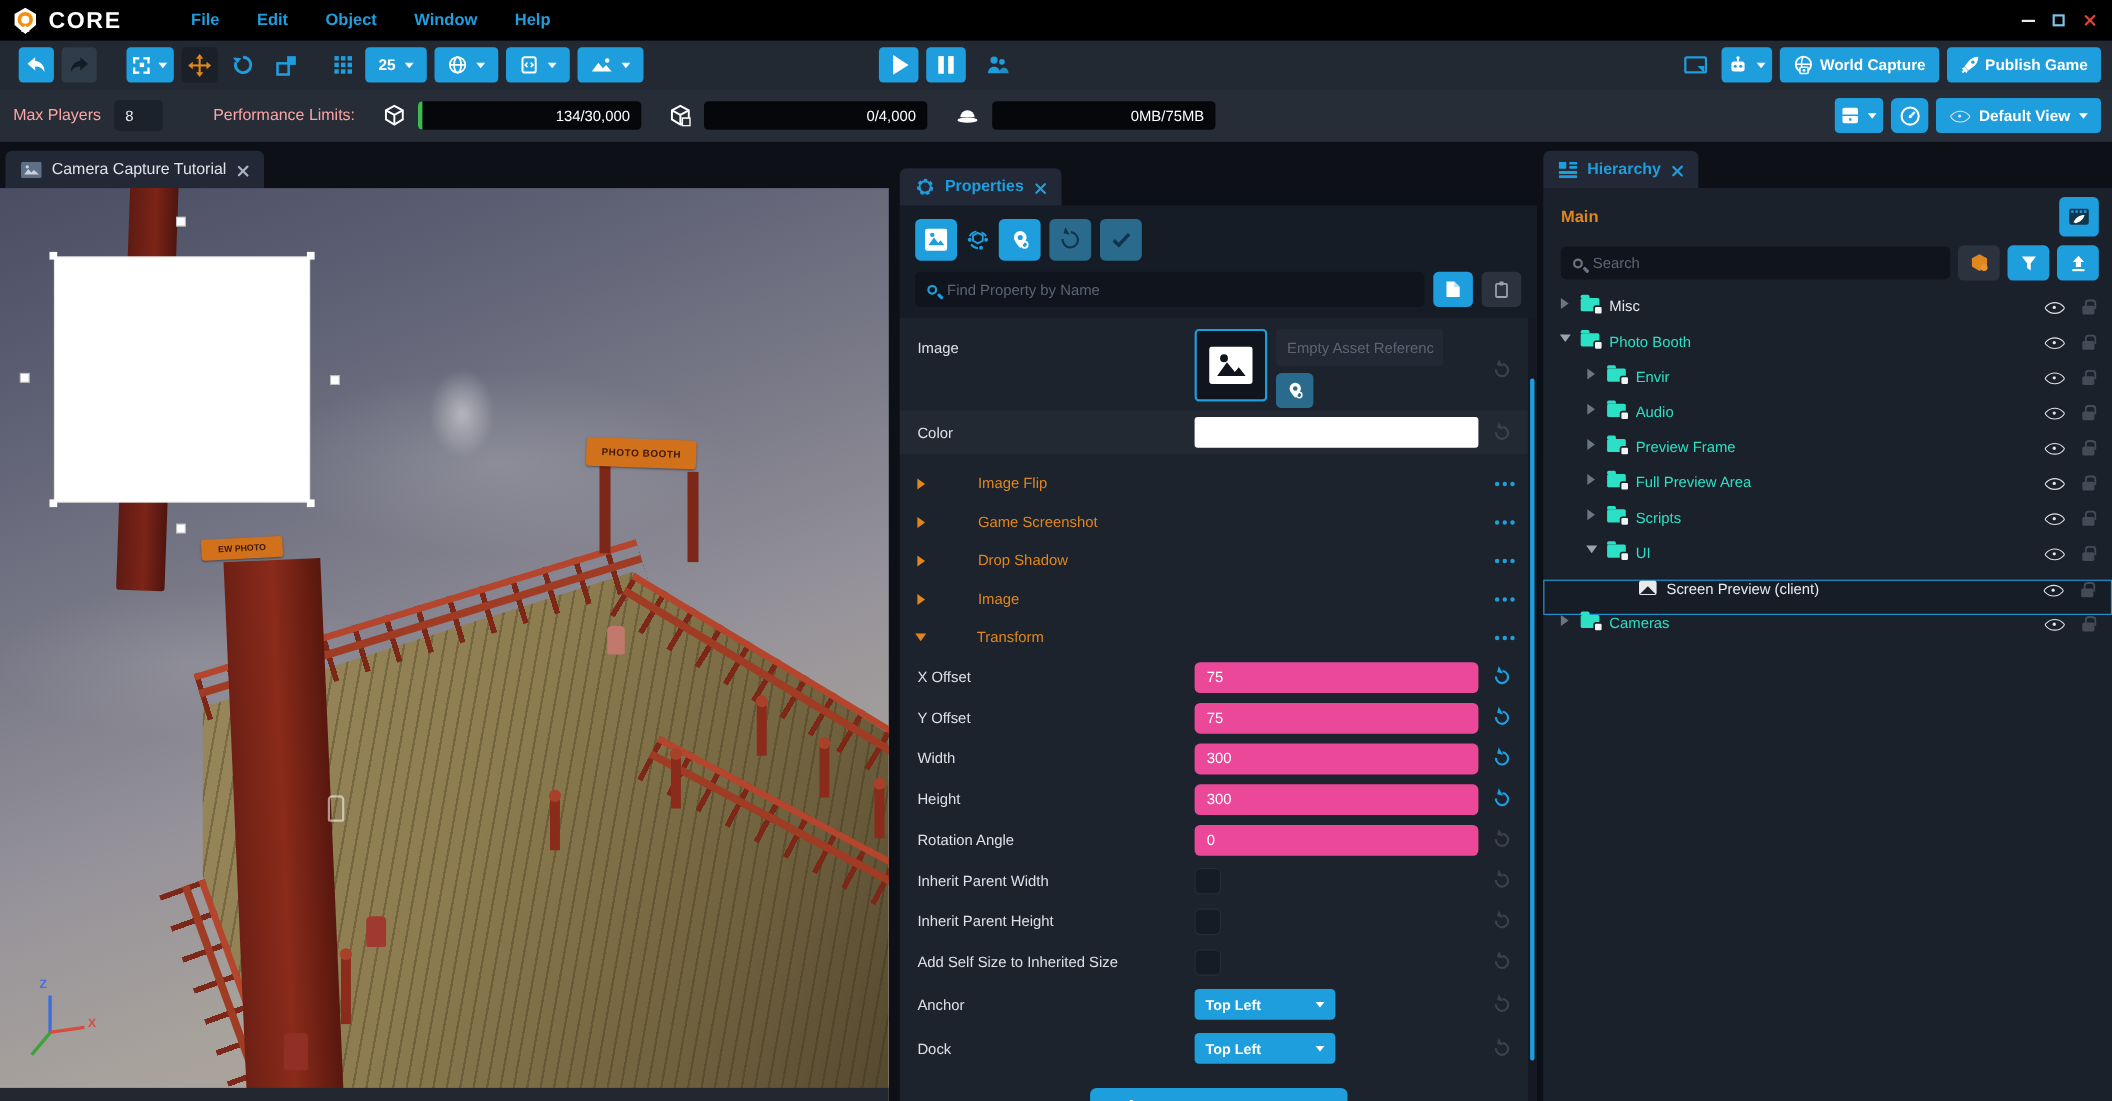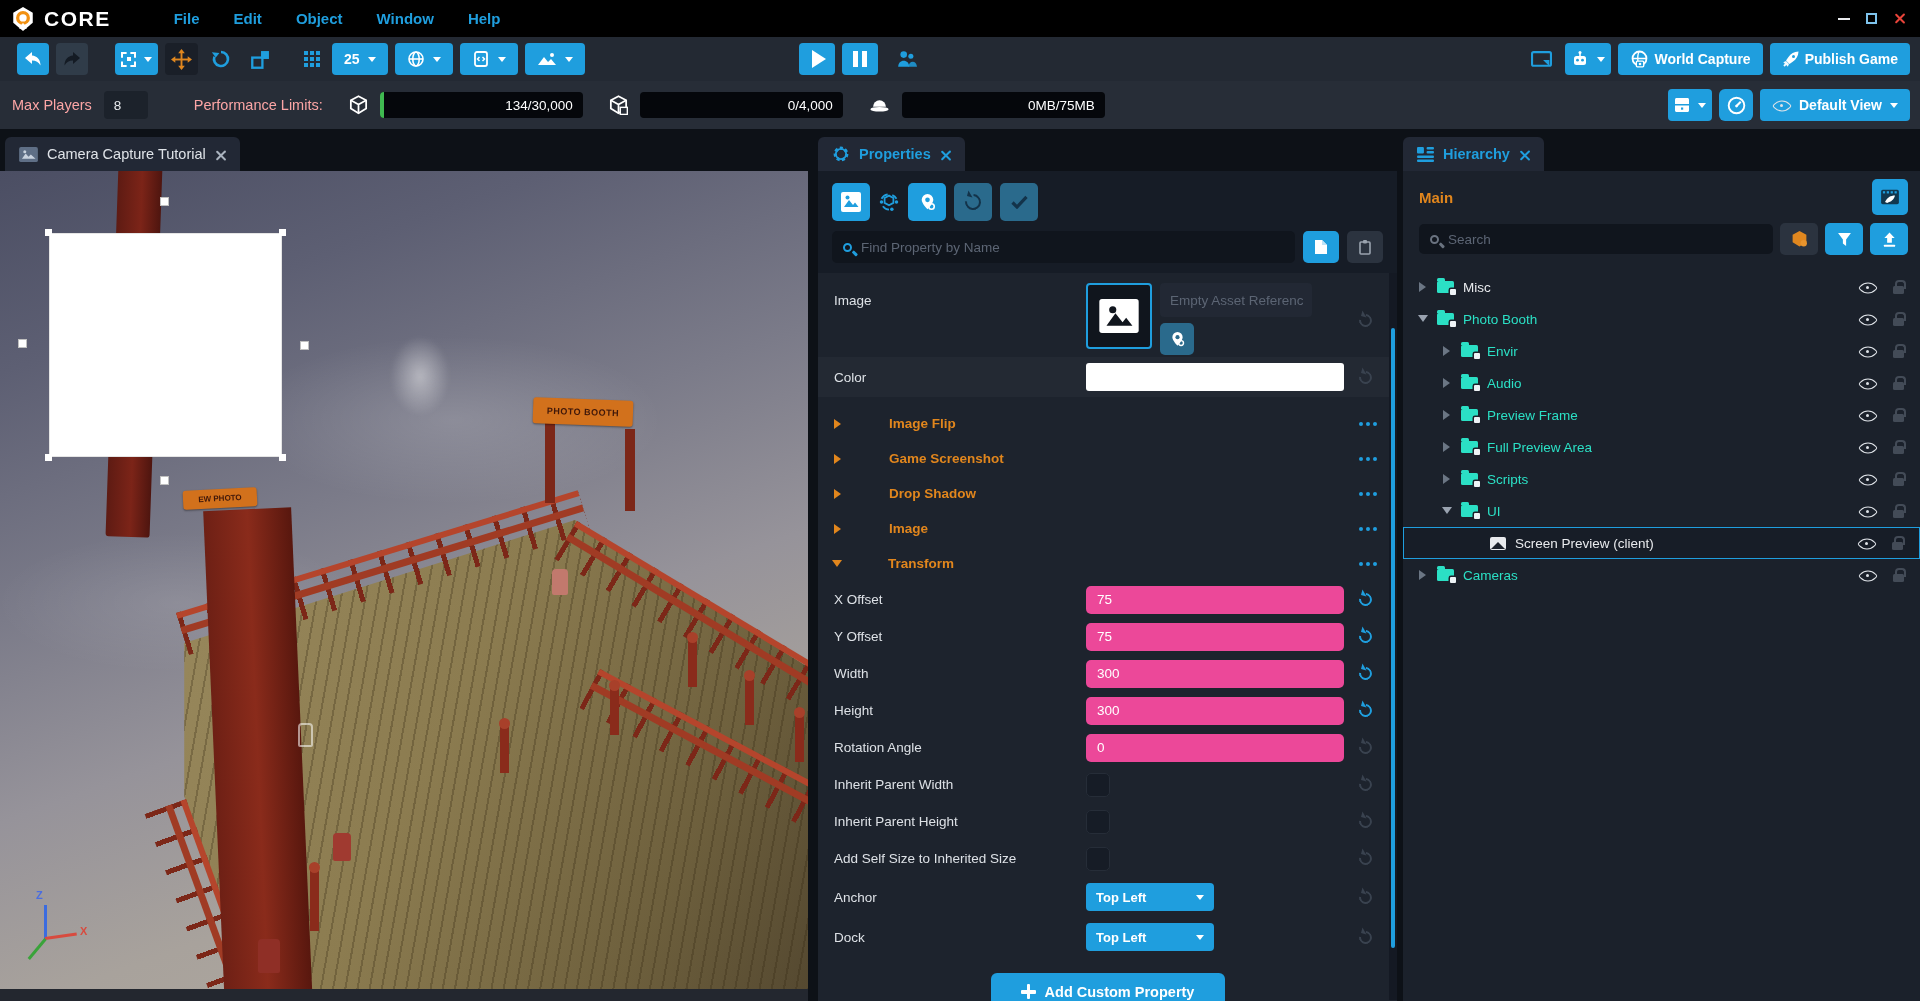--- a/index.html
+++ b/index.html
@@ -109,21 +109,21 @@
   .corner-tick { position:absolute; width:7px; height:7px; background:#fff; }
   .gizmo { position:absolute; left:28px; top:720px; width:70px; height:78px; }
   .gz-z { position:absolute; left:16px; top:14px; width:3px; height:34px; background:#3b6ce0; }
   .gz-x { position:absolute; left:17px; top:46px; width:32px; height:3px; background:#d84b3f; transform:rotate(-8deg); transform-origin:left center; }
   .gz-y { position:absolute; left:16px; top:48px; width:3px; height:26px; background:#3aa33a; transform:rotate(40deg); transform-origin:top center; }
   .gz-lz { position:absolute; left:8px; top:-2px; color:#4a6de0; font-size:11px; font-weight:bold; }
   .gz-lx { position:absolute; left:52px; top:34px; color:#d84b3f; font-size:11px; font-weight:bold; }
   .vbottom { position:absolute; left:0; bottom:0; width:100%; height:12px; background:#23272f; }
 
   
-  #properties { position:absolute; left:818px; top:0; width:579px; height:854px; }
+  #properties { position:absolute; left:818px; top:16px; width:579px; height:854px; }
   #properties-body { position:absolute; left:0; top:42px; width:579px; height:830px; background:#1d232d; }
   .prop-head { background:#161c26; padding:12px 14px 10px; }
   .name-row { display:flex; align-items:center; gap:8px; }
   .icon-btn { width:38px; height:38px; border-radius:5px; background:#1f9ede; display:flex;
     align-items:center; justify-content:center; flex:none; cursor:pointer; }
   .icon-btn.small { width:36px; height:32px; }
   .icon-btn.muted { background:#2a6a8c; }
   .icon-btn.darkbg { background:#2b333f; }
   .text-input { background:#10151d; border:none; border-radius:4px; color:#e8eaed; font-size:14px;
     height:34px; padding:0 12px; }
@@ -154,21 +154,21 @@
     border-top-color:transparent; transform:rotate(-40deg); }
   .reset::after { content:""; position:absolute; left:-1px; top:-1px; border:4px solid transparent;
     border-right-color:currentColor; transform:rotate(-30deg); }
   .reset.dim { color:#39424f; }
   .gap8 { height:9px; }
   .sect { display:flex; align-items:center; height:35px; padding:0 24px 0 16px; cursor:pointer; }
   .tri-r { width:0; height:0; border-top:5px solid transparent; border-bottom:5px solid transparent;
     border-left:7px solid #e1861d; margin-right:11px; }
   .tri-d { width:0; height:0; border-left:5px solid transparent; border-right:5px solid transparent;
     border-top:7px solid #e1861d; margin-right:9px; margin-left:-2px; }
-  .sect-label { color:#e1861d; font-weight:bold; font-size:13.5px; flex:1;padding-left:37px; }
+  .sect-label { color:#e1861d; font-weight:normal; font-size:13.5px; flex:1;padding-left:37px; }
   .dots { width:4px; height:4px; border-radius:50%; background:#1f9ede; color:#1f9ede;
     box-shadow:7px 0 0 currentColor, 14px 0 0 currentColor; margin-right:10px; }
   .val-input { flex:1; min-width:0; height:28px; background:#ec4899; border:none; border-radius:5px;
     color:#fff; font-size:13.5px; padding:0 11px; }
   .checkbox { width:24px; height:24px; background:#161c26; border:1px solid #262d38; border-radius:5px; cursor:pointer; }
   .cb-spacer { flex:1; }
   .dropdown { width:128px; height:28px; background:#1f9ede; border-radius:4px; display:flex;
     align-items:center; padding:0 10px; cursor:pointer; }
   .dd-value { color:#fff; font-weight:bold; font-size:13px; flex:1; }
   .add-custom { margin:16px auto 0; width:234px; height:37px; background:#1f9ede; border:none;
@@ -183,21 +183,21 @@
 
   
   #hierarchy { position:absolute; left:1403px; top:0; width:517px; height:872px; }
   #hierarchy-body { position:absolute; left:0; top:42px; width:517px; height:830px; background:#1b212b; }
   .hier-head { padding:8px 12px 0 16px; }
   .main-row { display:flex; align-items:center; }
   .main-label { color:#e1861d; font-weight:bold; font-size:15px; flex:1; }
   .hier-search-row { display:flex; align-items:center; gap:7px; margin-top:8px; }
   .hier-search-row .search-box { height:30px; }
   .tree { margin-top:16px; }
-  .hrow { display:flex; align-items:center; height:32px; padding-right:14px; position:relative; cursor:pointer; }
+  .hrow { display:flex; height:32px; padding-right:14px; position:relative; cursor:pointer; }
   .lvl0 { padding-left:14px; } .lvl1 { padding-left:38px; } .lvl2 { padding-left:62px; } .lvl3 { padding-left:86px; }
   .hrow.selected { border:1px solid #1f9ede; background:#171d27; }
   .arrow { width:14px; height:10px; position:relative; flex:none; margin-right:6px; }
   .arrow.c::before { content:""; position:absolute; left:2px; top:0; width:0; height:0;
     border-top:5px solid transparent; border-bottom:5px solid transparent; border-left:7px solid #6b7684; }
   .arrow.e::before { content:""; position:absolute; left:1px; top:1px; width:0; height:0;
     border-left:5.5px solid transparent; border-right:5.5px solid transparent; border-top:7.5px solid #9aa3b0; }
   .fold { width:17px; height:12px; background:#2be0c5; border-radius:1.5px; position:relative; flex:none; margin-right:9px; }
   .fold::before { content:""; position:absolute; left:0; top:-3px; width:8px; height:3px; background:#2be0c5;
     border-radius:1.5px 1.5px 0 0; }

